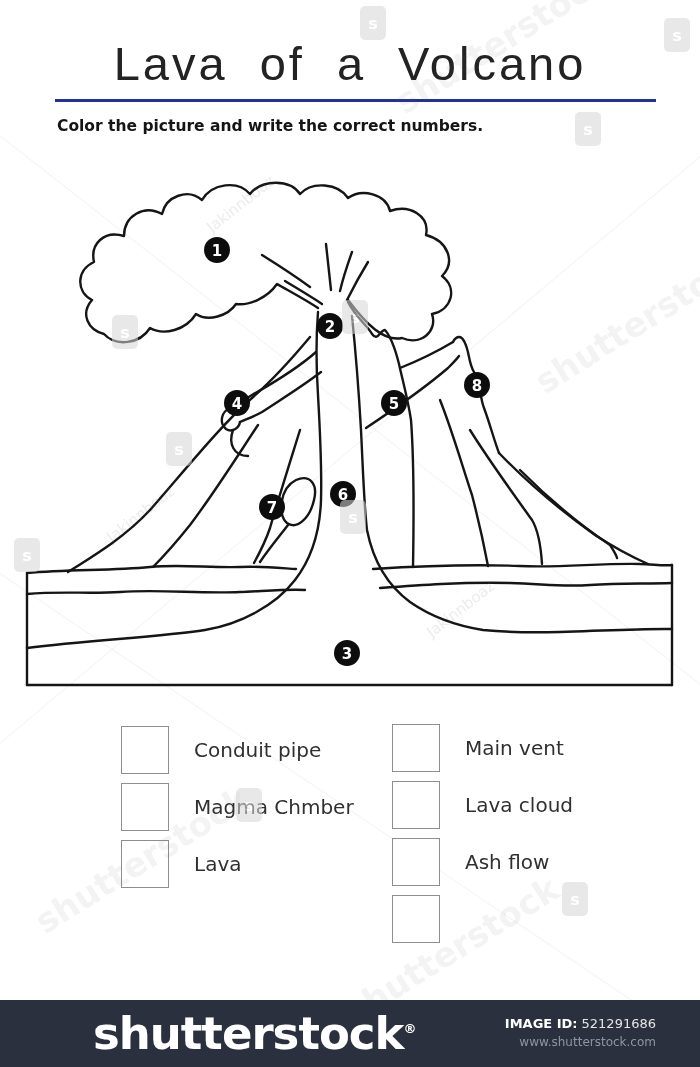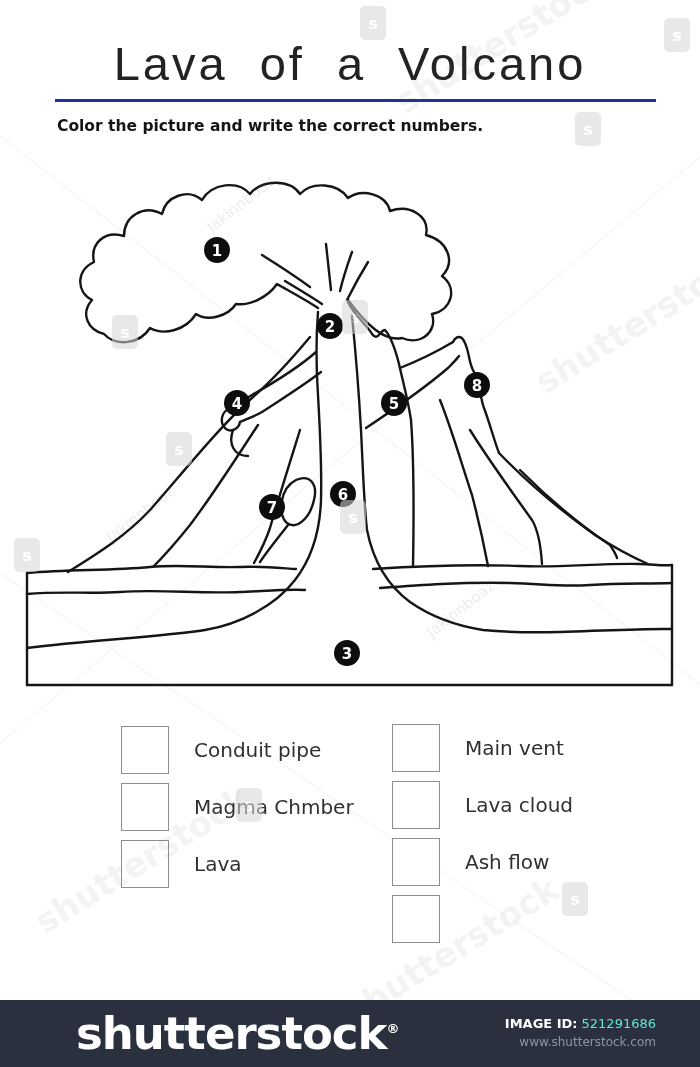--- a/index.html
+++ b/index.html
@@ -43,21 +43,21 @@
   .wb-label{margin-left:25px;font-size:20px;color:#303030;white-space:nowrap;}
 
   
   .footer{position:absolute;left:0;right:0;top:1000px;height:67px;z-index:5;
           display:flex;align-items:center;justify-content:space-between;}
   .logo{margin-left:76px;color:#ffffff;font-weight:bold;font-size:45px;
         letter-spacing:-1px;font-family:"DejaVu Sans",sans-serif;line-height:1;}
   .logo .reg{font-size:13px;vertical-align:super;letter-spacing:0;}
   .footer-meta{margin-right:44px;text-align:right;line-height:1.45;}
   .footer-meta .idline{font-size:13px;color:#ffffff;font-weight:bold;}
-  .footer-meta .idline .idnum{color:#5eead4;font-weight:normal;margin-left:4px;}
+  .footer-meta .idline .idnum{color:#e5e5e5;font-weight:normal;margin-left:4px;}
   .footer-meta .urlline{font-size:12px;color:#8f96a3;}
 </style>
 </head>
 <body>
 
 <div class="page">
 
   <div class="wm-layer">
     <div class="wm-text" style="left:380px;top:20px;">shutterstock</div>
     <div class="wm-text" style="left:520px;top:300px;">shutterstock</div>
@@ -188,21 +188,21 @@
       </div>
       <div class="wb-row">
         <div class="wb-box"></div>
         <span class="wb-label">Ash flow</span>
       </div>
       <div class="wb-row">
         <div class="wb-box"></div>
       </div>
     </div>
 
-  <div class="footer" id="footer-bar" style="background: rgb(42, 48, 61);">
+  <div class="footer" id="footer-bar" style="background: rgb(42, 48, 61); padding-left: 17px;">
     <div class="logo"><span>shutterstock</span><span class="reg">®</span></div>
     <div class="footer-meta">
       <div class="idline"><span>IMAGE ID:</span><span class="idnum">521291686</span></div>
       <div class="urlline">www.shutterstock.com</div>
     </div>
   </div>
 
 </div>
 
 </body></html>

